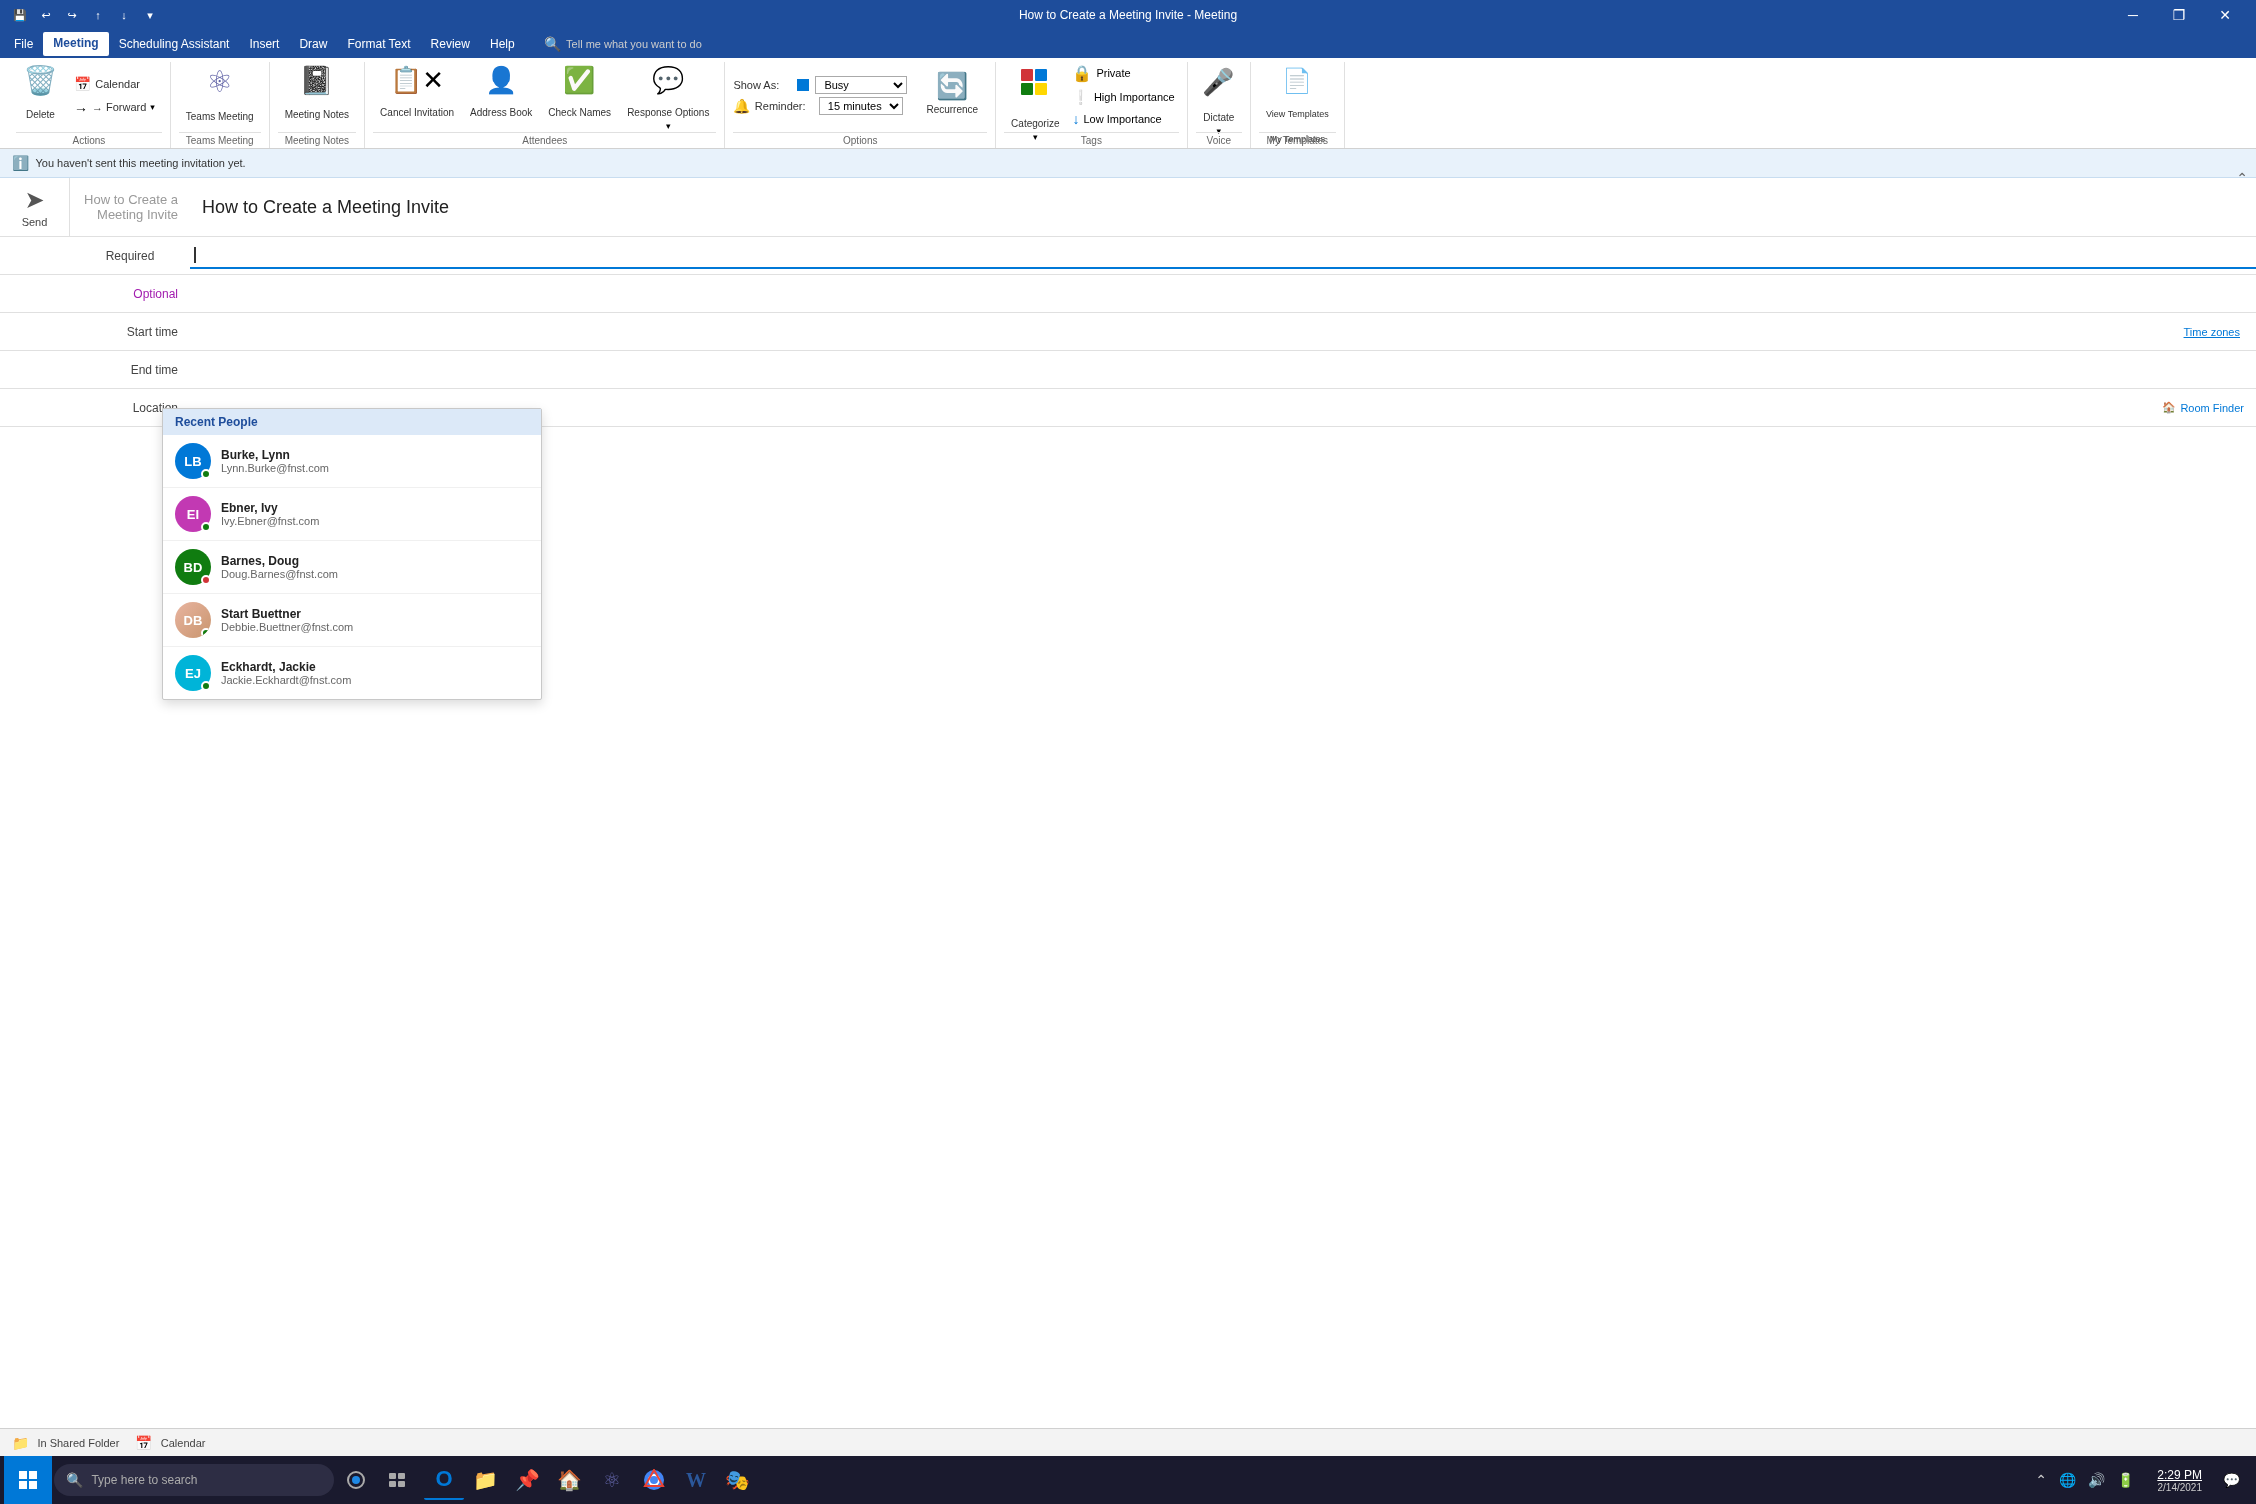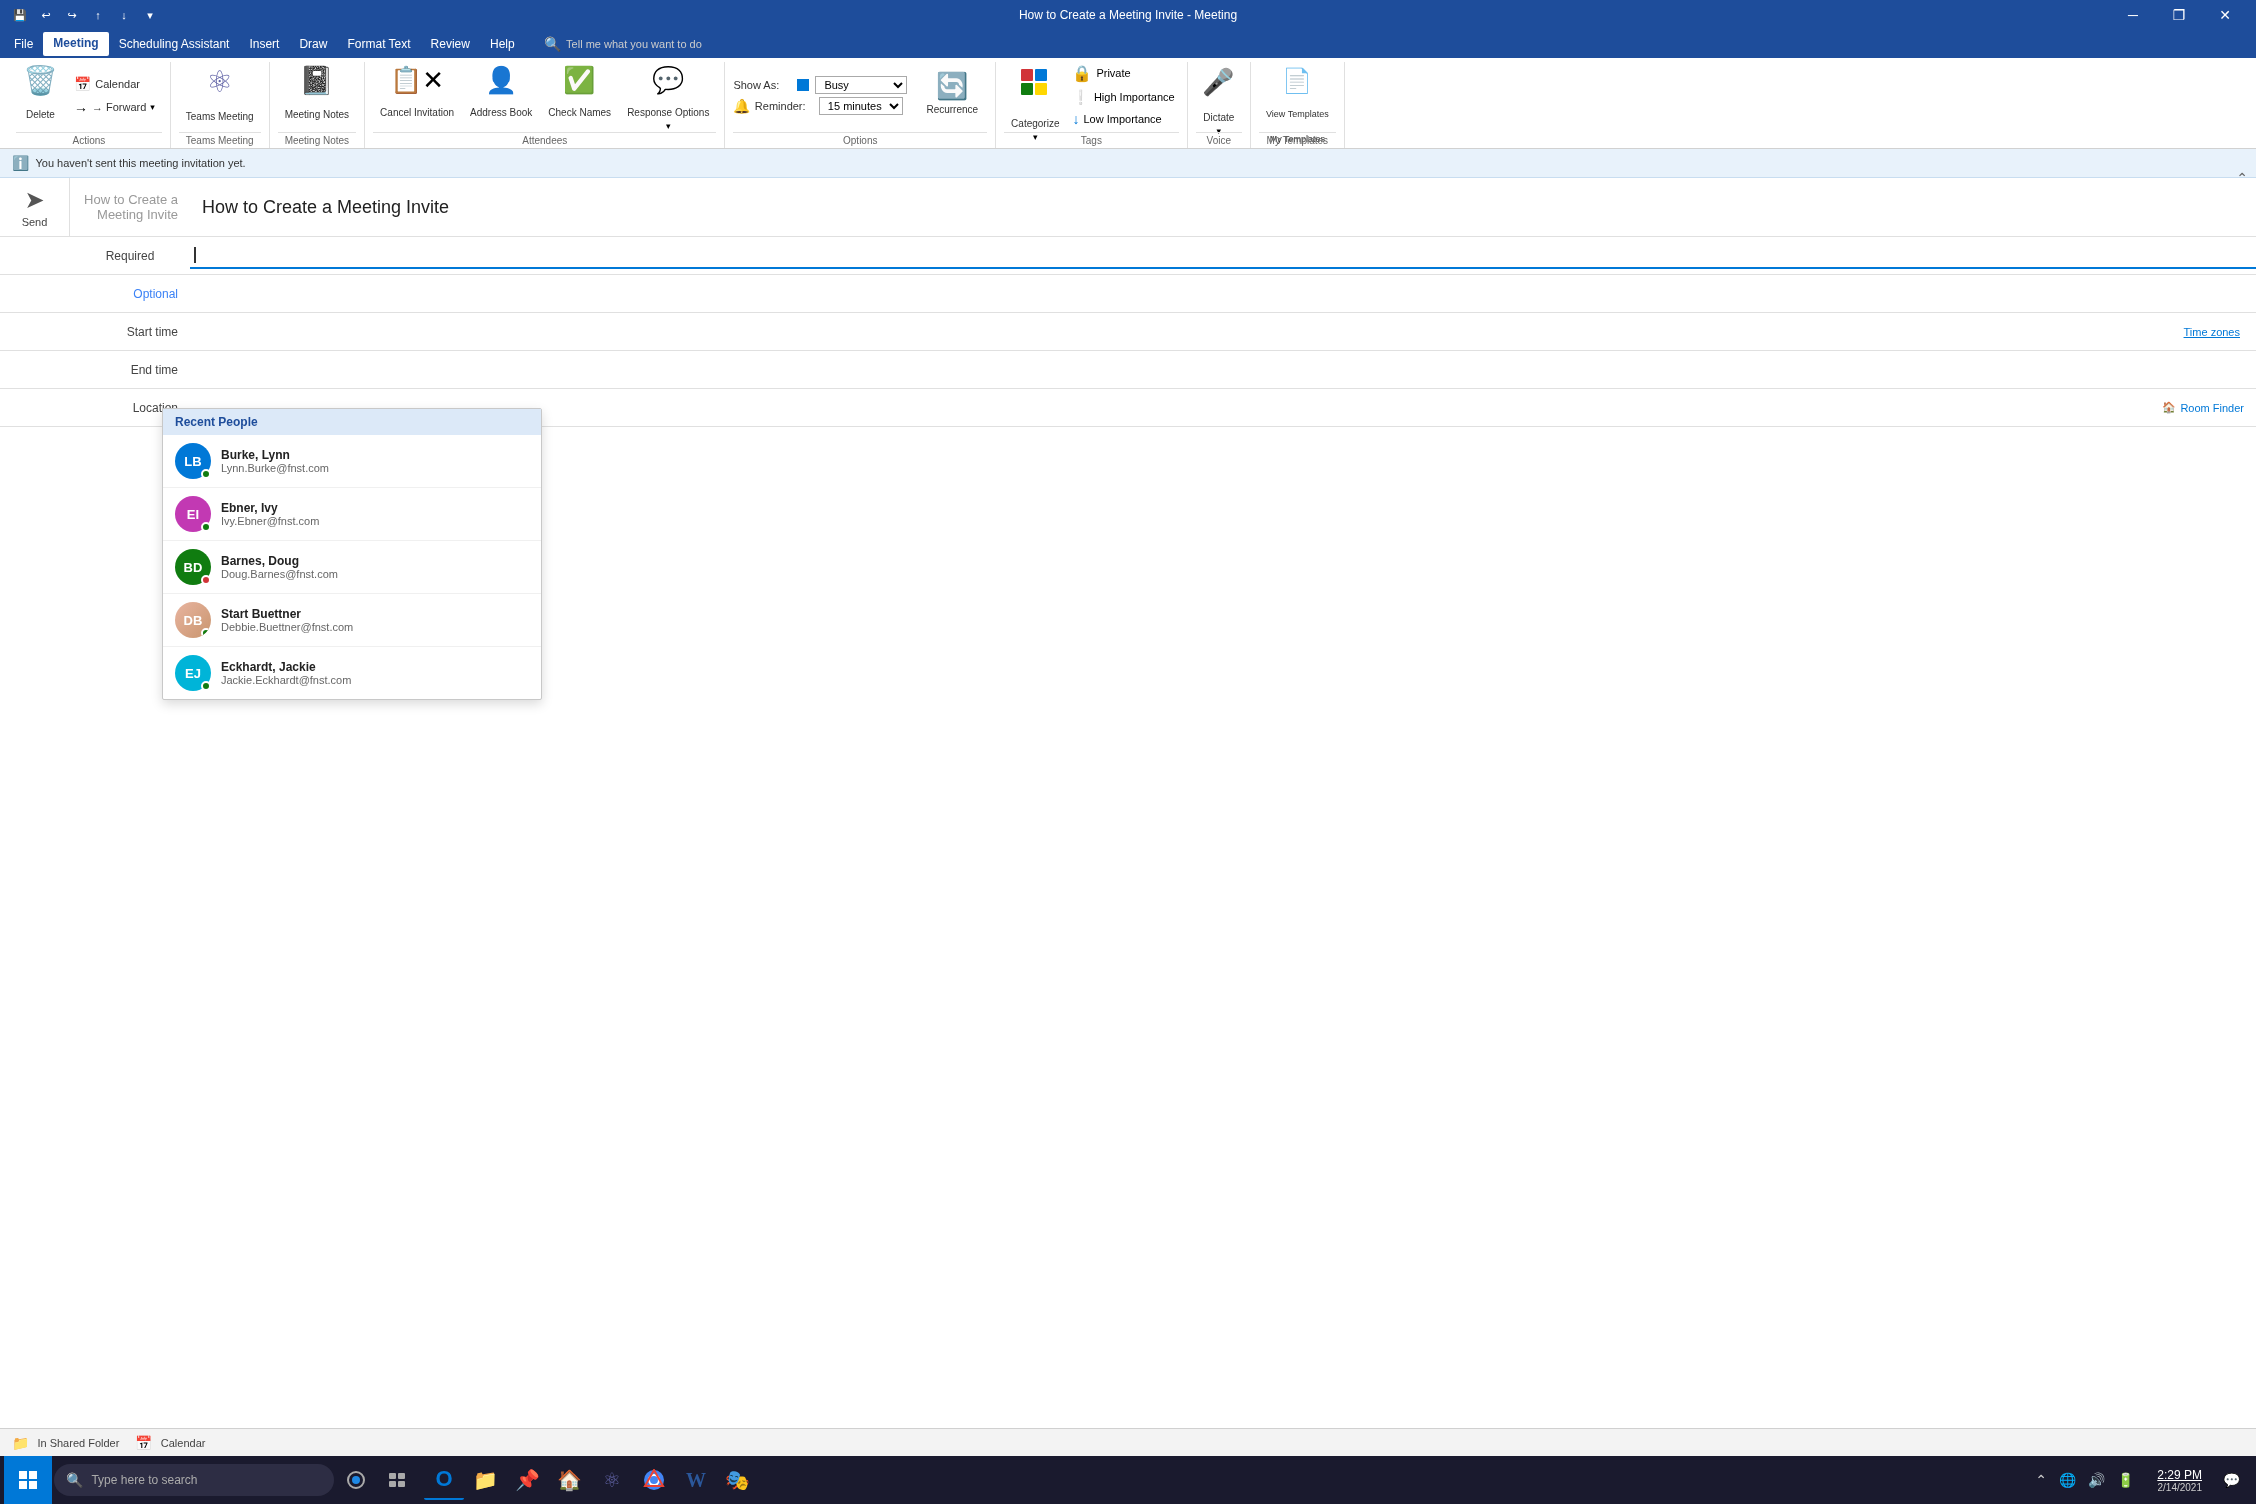--- a/index.html
+++ b/index.html
@@ -543,21 +543,21 @@
   <div class="form-row">
     <div style="width:70px; min-width:70px; border-right:1px solid #e0e0e0;"></div>
     <span class="form-label" style="text-align:center; padding-right:12px; color:#444;">Required</span>
     <div style="flex:1; display:flex; align-items:center; padding:4px; border-bottom: 2px solid #0078d7;">
       <span class="required-text-cursor"></span>
     </div>
   </div>
 
   <div class="form-row">
     <div style="width:70px; min-width:70px; border-right:1px solid #e0e0e0;"></div>
-    <span class="form-label" style="padding-right:12px; color:#3b82f6;">Optional</span>
+    <span class="form-label" style="padding-right:12px; color:#a21caf;">Optional</span>
     <input class="form-input" style="flex: 1 1 0%; border: none; outline: none; padding: 8px 4px; font-size: 12px;">
   </div>
 
   <div class="time-row">
     <div style="width:70px; min-width:70px; border-right:1px solid #e0e0e0;"></div>
     <span class="form-label" style="text-align:right; padding-right:12px; color:#444;">Start time</span>
     <div class="time-inputs">
       <input class="time-input" style="border: none; outline: none; font-size: 12px; width: 100px;">
       <input class="time-input" style="border: none; outline: none; font-size: 12px; width: 80px;">
     </div>

